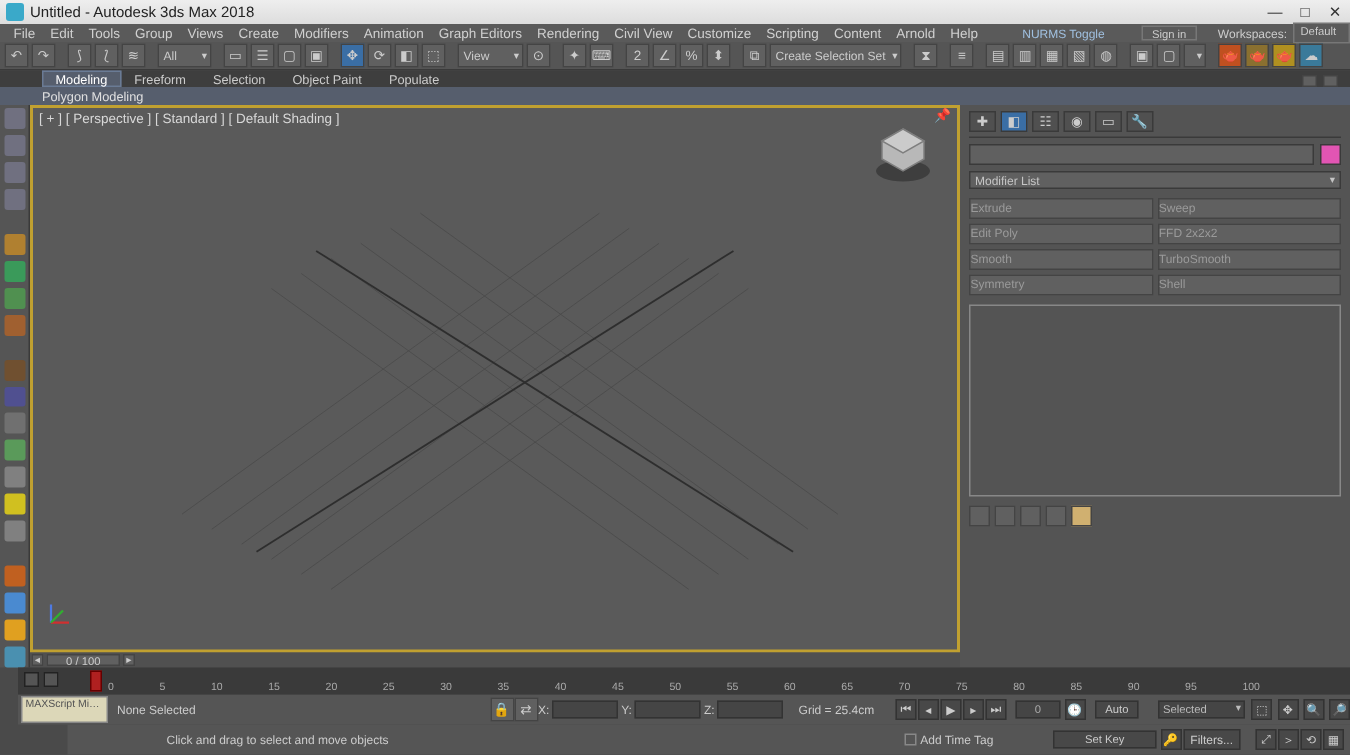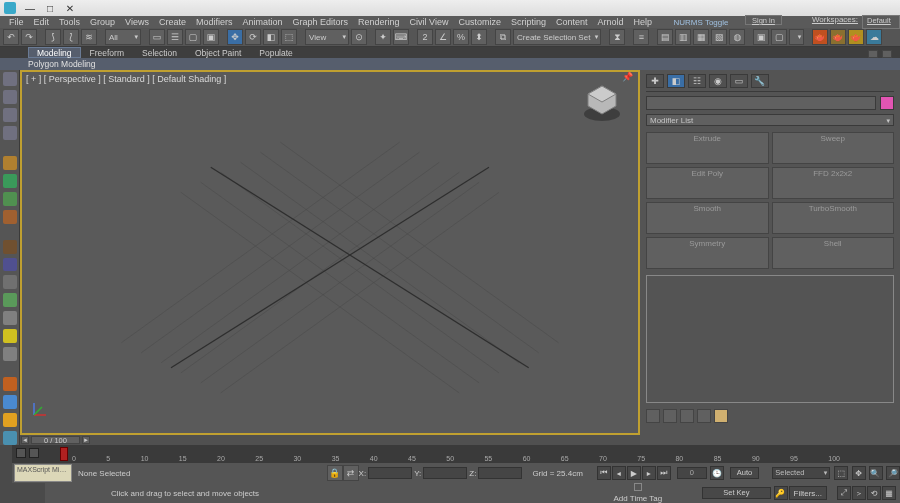--- a/index.html
+++ b/index.html
@@ -9,23 +9,23 @@
 .title-bar { height: 16px; background: linear-gradient(#eee,#ddd); display: flex; align-items: center; font-size: 10px; color: #222; padding-left: 4px; }
 .title-bar .icon { width: 12px; height: 12px; background: #3aa9c9; border-radius: 2px; margin-right: 4px; }
 .title-bar .caption { flex: 1; }
 .title-bar .btn { width: 20px; height: 14px; display: flex; align-items: center; justify-content: center; font-size: 10px; color: #333; }
 
 
 .menu-bar { height: 12px; background: #5a5a5a; display: flex; align-items: center; font-size: 9px; color: #d0d0d0; padding-left: 4px; }
 .menu-bar .item { padding: 0 5px; height: 100%; display: flex; align-items: center; }
 .menu-bar .spacer { flex: 1; }
 .menu-bar .nurms { color: #a0c0e0; font-size: 8px; }
-.menu-bar .right { display:flex; align-items:flex-start; gap:4px; font-size:8px; color:#ccc;text-decoration:underline; }
+.menu-bar .right { display:flex; align-items:center; gap:4px; font-size:8px; color:#ccc; }
 .menu-bar .signin { border:1px solid #777; padding:0 6px; height:10px; line-height:10px; font-size:7.5px; }
-.menu-bar .wslabel { margin-left:26px; }
+.menu-bar .wslabel { margin-left:10px; }
 .menu-bar .wsval  { border:1px solid #777; padding:0 4px; height:14px; line-height:10px; font-size:7.5px; min-width:38px; }
 
 
 .tool-bar { height: 19px; background: #555; display: flex; align-items: center; padding: 0 3px; gap: 2px; border-bottom: 1px solid #3a3a3a; }
 .tbtn { width: 16px; height: 16px; background: #606060; border: 1px solid #444; display: flex; align-items: center; justify-content: center; font-size: 9px; color: #ccc; }
 .tbtn.on { background: #3a6ea5; }
 .tdrop { height: 16px; background: #606060; border: 1px solid #444; color:#ccc; font-size: 8px; padding: 0 10px 0 3px; display:flex; align-items:center; position:relative; }
 .tdrop::after { content: '▾'; position:absolute; right:2px; font-size:7px; }
 .tsep { width: 4px; }
 
@@ -60,21 +60,21 @@
 .cp-tabs { height:18px; display:flex; gap:3px; align-items:center; border-bottom:1px solid #3a3a3a; padding-bottom:3px; }
 .cp-tabs .t { width:18px; height:14px; background:#505050; border:1px solid #3a3a3a; display:flex; align-items:center; justify-content:center; font-size:9px; color:#ccc; }
 .cp-tabs .t.on { background:#3a6ea5; }
 .cp-name { margin-top:4px; display:flex; align-items:center; }
 .cp-name input { flex:1; height:14px; background:#606060; border:1px solid #3a3a3a; font-size:8px; color:#ccc; padding-left:2px; }
 .cp-name .swatch{ width:14px; height:14px; background:#e255b3; margin-left:4px; border:1px solid #3a3a3a; }
 .cp-list { margin-top:4px; }
 .cp-list .drop { height:12px; background:#606060; border:1px solid #3a3a3a; font-size:8px; color:#c5c5c5; padding-left:3px; line-height:12px; position:relative; }
 .cp-list .drop::after{ content:'▾'; position:absolute; right:3px; font-size:7px; }
 .cp-btns { display:grid; grid-template-columns:1fr 1fr; gap:3px; margin-top:6px; }
-.cp-btns .b { height:32px; background:#606060; border:1px solid #444; font-size:8px; color:#9a9a9a; text-align:center; line-height:12px; }
+.cp-btns .b { height:14px; background:#606060; border:1px solid #444; font-size:8px; color:#9a9a9a; line-height:12px; }
 .cp-stack { margin-top:6px; height:128px; border:1px solid #888; }
 .cp-stool { margin-top:6px; display:flex; gap:3px; }
 .cp-stool .s { width:14px; height:14px; background:#606060; border:1px solid #444; }
 .cp-stool .s.col{ background:#d0b070; }
 
 
 .status { position:absolute; left:12px; right:0; bottom:0; height:58px; }
 .trackbar { height:18px; background:#3a3a3a; position:relative; }
 .trackbar .ticks { position:absolute; left:60px; right:60px; top:0; bottom:0; display:flex; justify-content:space-between; align-items:flex-end; padding-bottom:1px; }
 .trackbar .ticks span{ font-size:7px; color:#aaa; }
@@ -93,31 +93,32 @@
 .status2 .pc .p  { width:14px; height:14px; background:#484848; border:1px solid #333; display:flex;align-items:center;justify-content:center;font-size:8px;color:#ccc;}
 .status2 .frameN { width:30px; height:12px; background:#454545; border:1px solid #333; color:#aaa; font-size:7.5px; text-align:center; line-height:10px; margin-right:3px;}
 .status2 .autobtn{ height:12px; padding:0 6px; background:#484848; border:1px solid #333; color:#ccc; font-size:7.5px; line-height:10px; margin-right:13px;}
 .status2 .seldrop{ height:12px; width:58px; background:#454545; border:1px solid #333; color:#bbb; font-size:7.5px; padding-left:2px; line-height:10px; position:relative; margin-right:3px;}
 .status2 .seldrop::after{content:'▾';position:absolute;right:2px;font-size:7px;}
 .status2 .end .e{ width:14px; height:14px; background:#484848; border:1px solid #333; display:inline-flex; align-items:center;justify-content:center;font-size:8px;color:#ccc; margin-left:1px;}
 .status3 { height:20px; background:#555; display:flex; align-items:center; font-size:8px; color:#ccc;margin-left:33px; }
 .status3 .script { width:58px; height:16px; }
 .status3 .prompt { margin-left:8px; }
 .status3 .spacer { flex:1; }
-.status3 .tag    { display:flex; align-items:center; gap:3px; margin-right:40px;flex-direction:column;}
+.status3 .tag    { display:flex; align-items:center; gap:3px; margin-right:40px;}
 .status3 .tag .cb{ width:8px; height:8px; border:1px solid #888;}
 .status3 .tool2  { display:flex; gap:1px; margin-right:4px; }
 .status3 .tool2 .p{ width:14px; height:14px; background:#484848; border:1px solid #333; color:#ccc; font-size:8px; display:flex;align-items:center;justify-content:center;}
 .status3 .autobtn{ height:12px; padding:0 20px; background:#484848; border:1px solid #333; color:#ccc; font-size:7.5px; line-height:10px; margin-right:3px;}
 </style>
 </head>
 <body>
 
 <div class="title-bar">
   <div class="icon"></div>
+  <div class="caption">Untitled - Autodesk 3ds Max 2018</div>
   <div class="btn">—</div>
   <div class="btn">□</div>
   <div class="btn close">✕</div>
 </div>
 
 <div class="menu-bar">
   <div class="item">File</div>
   <div class="item">Edit</div>
   <div class="item">Tools</div>
   <div class="item">Group</div>

